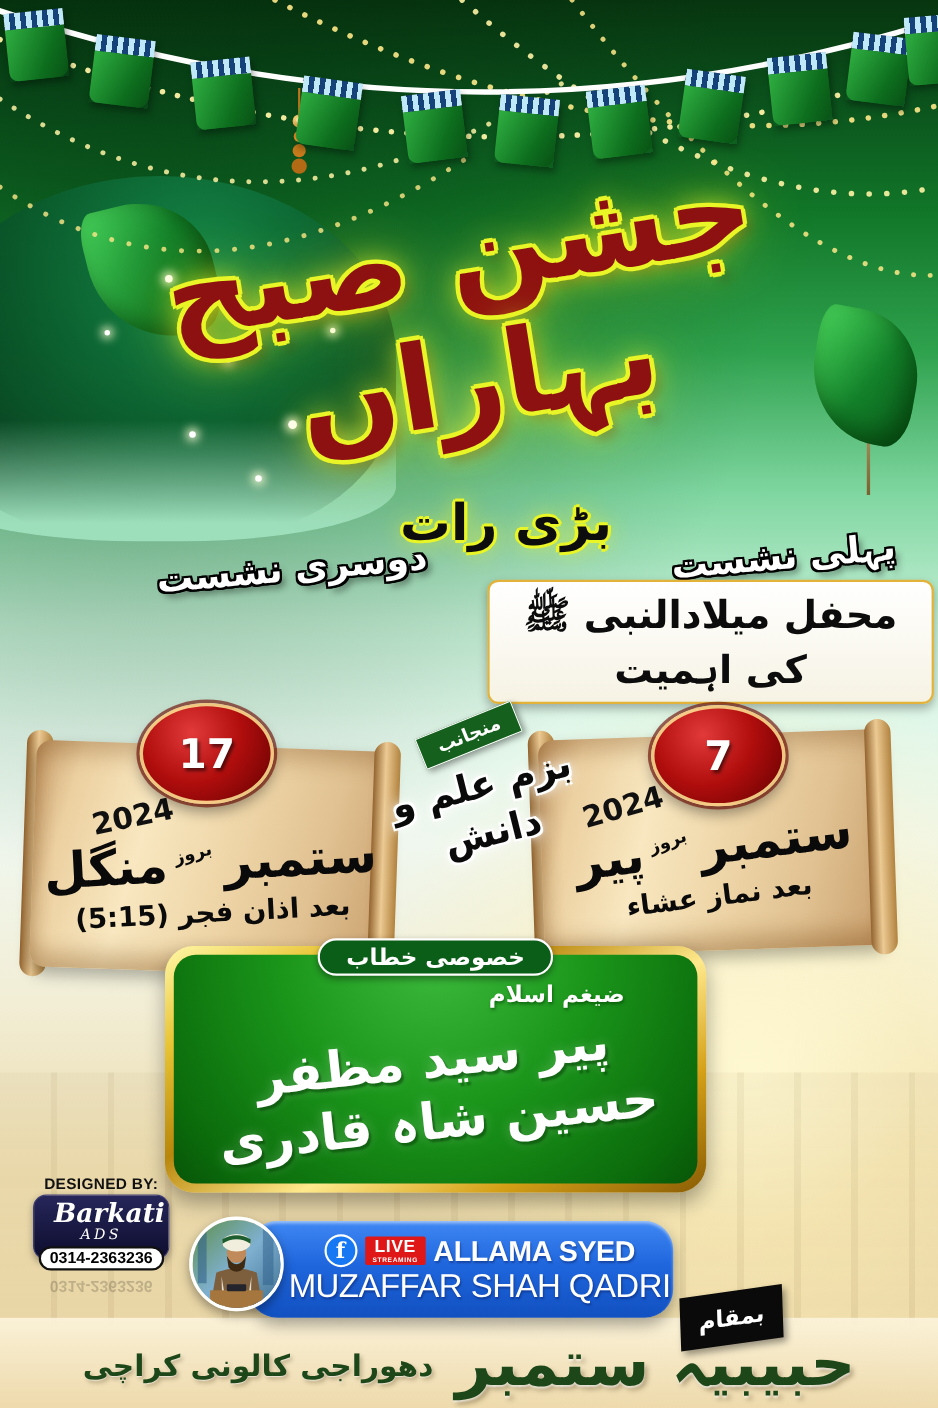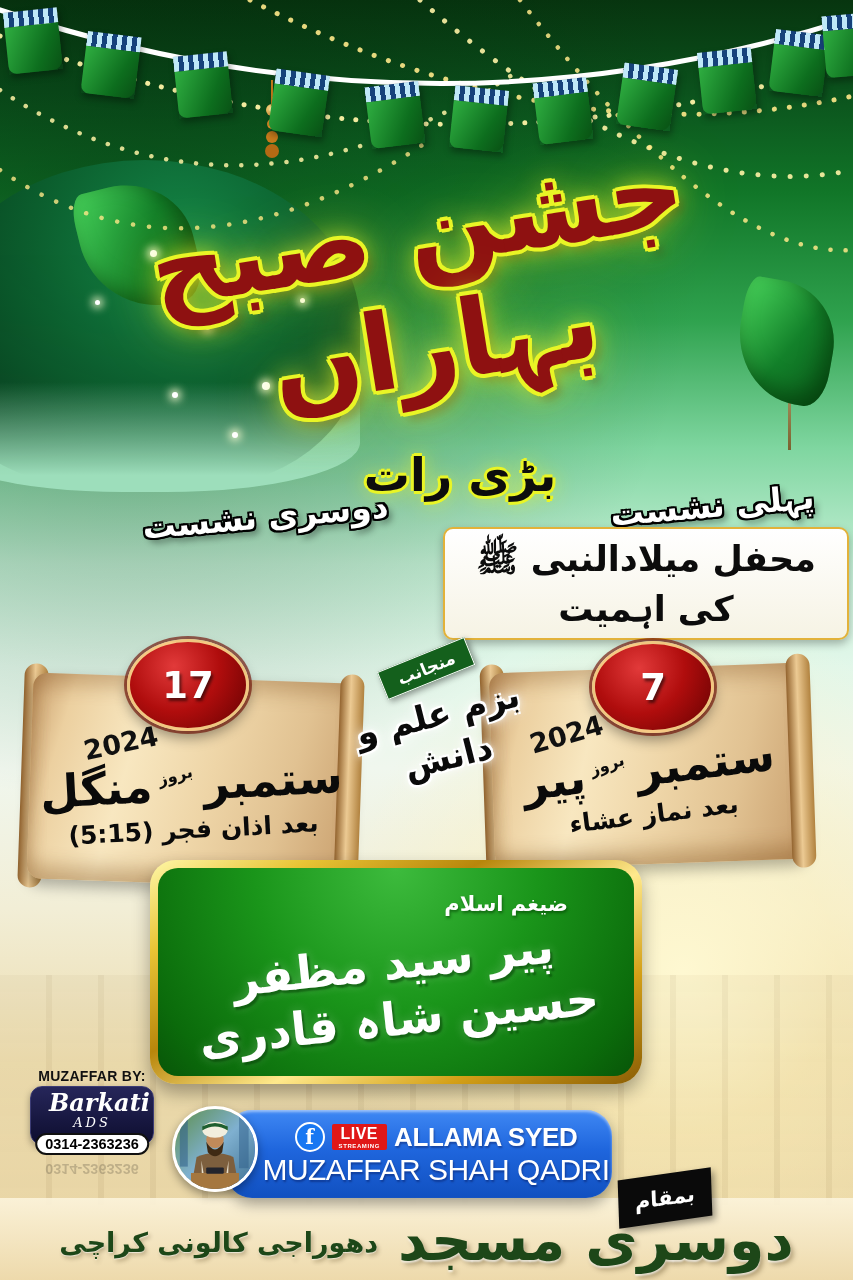--- a/index.html
+++ b/index.html
@@ -245,29 +245,30 @@
   </div>
   <div class="day" style="left:127px;top:639px">17</div>
 
   <div class="org">
     <div class="org-tag">منجانب</div>
     <div class="org-name">بزم علم و دانش</div>
   </div>
 
   <div class="panel">
     <div class="panel-in">
+      <div class="panel-pill">خصوصی خطاب</div>
       <div class="panel-honorific">ضیغم اسلام</div>
       <div class="panel-name">پیر سید مظفر حسین شاہ قادری</div>
     </div>
   </div>
 
   <div class="bottom-strip"></div>
 
   <div class="designer">
-    <div class="designer-label">MUZAFFAR BY:</div>
+    <div class="designer-label">DESIGNED BY:</div>
     <div class="designer-box">
       <div class="designer-name">Barkati</div>
       <div class="designer-type">ADS</div>
       <div class="designer-phone">0314-2363236</div>
     </div>
     <div class="designer-reflect">0314-2363236</div>
   </div>
 
   <div class="photo">
     <svg viewBox="0 0 100 100">
@@ -300,17 +301,17 @@
         <div class="t1">LIVE</div>
         <div class="t2">STREAMING</div>
       </div>
       <div class="lb-name1">ALLAMA SYED</div>
     </div>
     <div class="lb-name2">MUZAFFAR SHAH QADRI</div>
   </div>
 
   <div class="venue-tag">بمقام</div>
   <div class="venue">
-    <div class="venue-name">دوسری مسجد</div>
+    <div class="venue-name">حبیبیہ ستمبر</div>
     <div class="venue-address">دھوراجی کالونی کراچی</div>
   </div>
 
 </div>
 
 </body></html>

